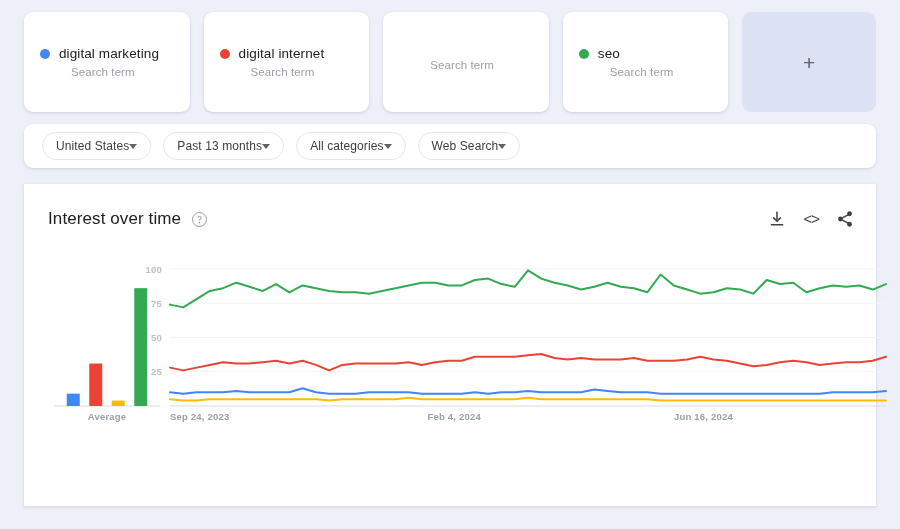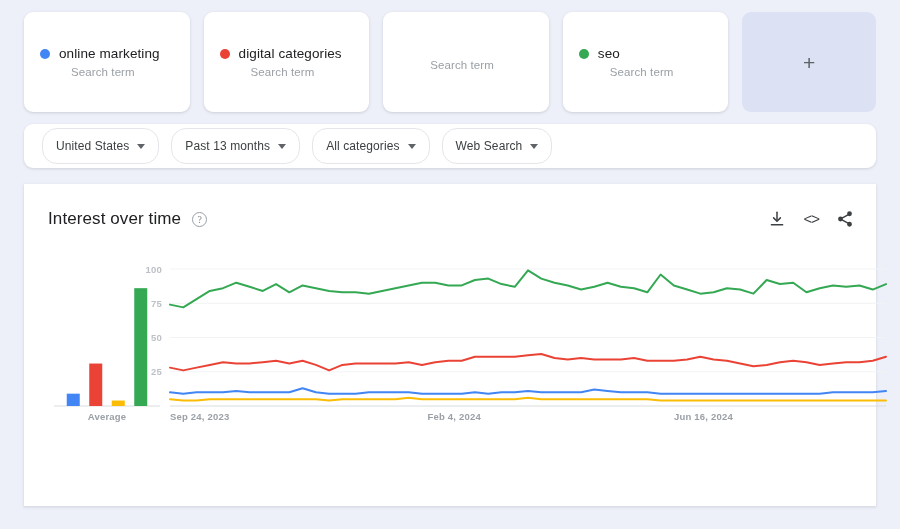--- a/index.html
+++ b/index.html
@@ -86,27 +86,26 @@
     height: 44px;
     background: #ffffff;
     border-radius: 9px;
     display: flex;
     align-items: center;
     padding: 0 18px;
     gap: 12px;
     box-shadow: 0 1px 2px rgba(60,64,67,.09), 0 1px 3px 1px rgba(60,64,67,.05);
   }
   .pill {
-    height: 36px;
+    height: 28px;
     border: 1px solid #e4e6ea;
     border-radius: 15px;
     background: #fff;
     display: inline-flex;
     align-items: center;
-    gap: 8px;
     padding: 0 13px;
     font-size: 12px;
     color: #3c4043;
     cursor: pointer;
     letter-spacing: .1px;
     white-space: nowrap;
   }
   .caret {
     width: 0; height: 0;
     border-left: 4px solid transparent;
@@ -202,29 +201,29 @@
 </head>
 <body>
 
 <div class="page">
 
   <div class="terms-row">
 
     <div class="term-card">
       <div class="term-line">
         <span class="dot" style="background:#4285F4"></span>
-        <span class="term-label">online marketing</span>
+        <span class="term-label">digital marketing</span>
       </div>
       <div class="term-sub">Search term</div>
     </div>
 
     <div class="term-card">
       <div class="term-line">
         <span class="dot" style="background:#EA4335"></span>
-        <span class="term-label">digital categories</span>
+        <span class="term-label">digital internet</span>
       </div>
       <div class="term-sub">Search term</div>
     </div>
 
     <div class="term-card">
       <div class="term-sub">Search term</div>
     </div>
 
     <div class="term-card">
       <div class="term-line">

